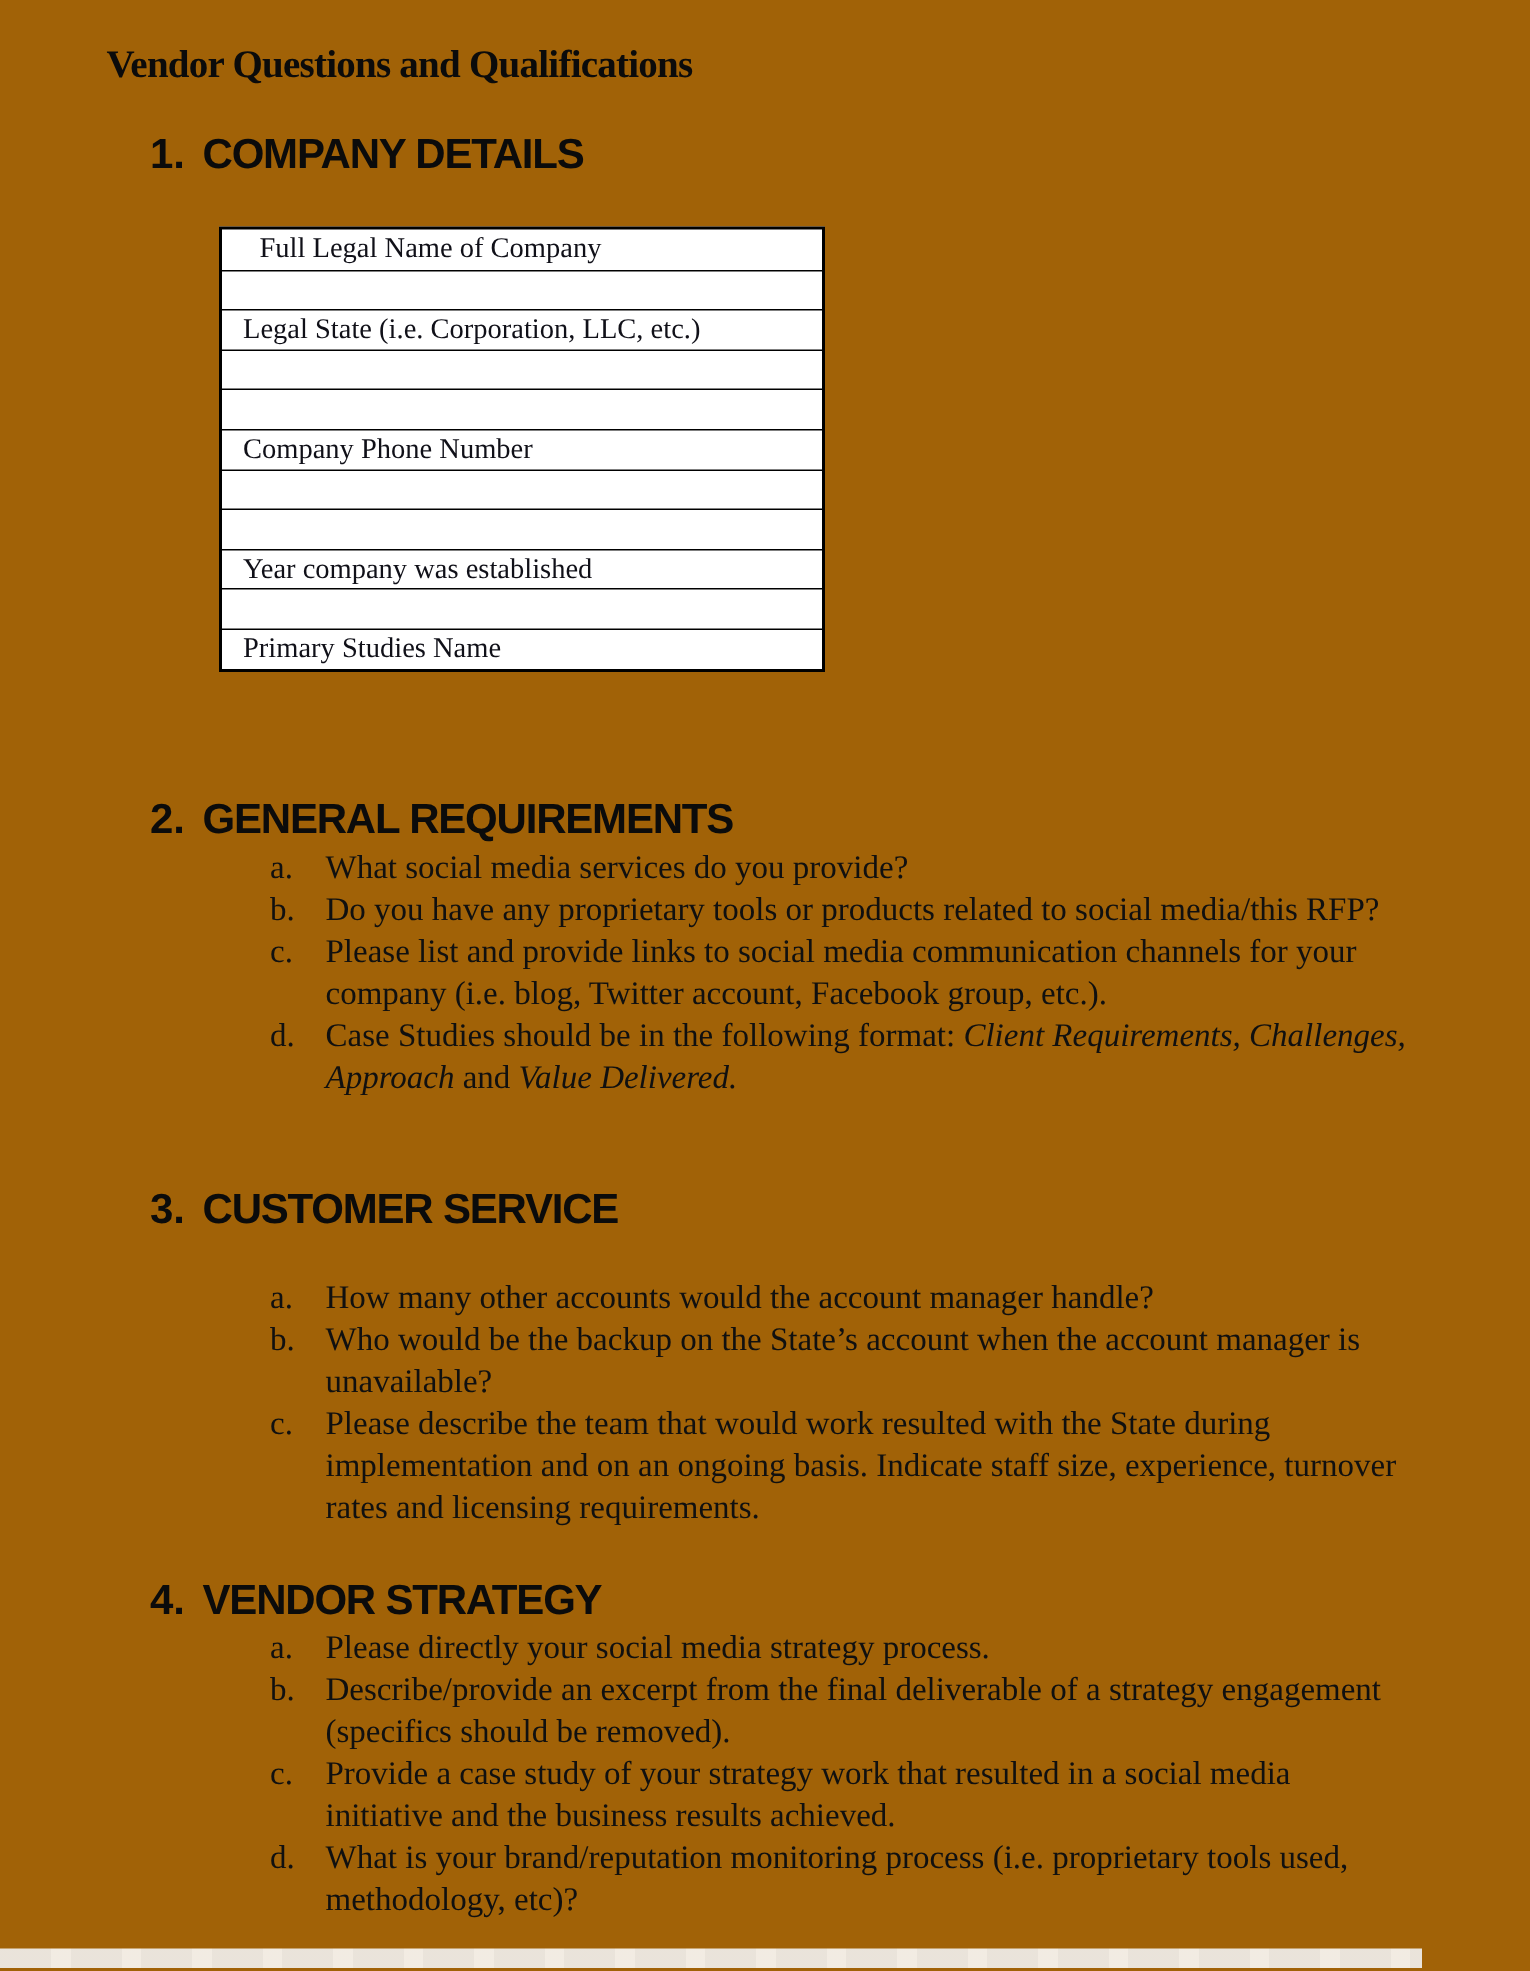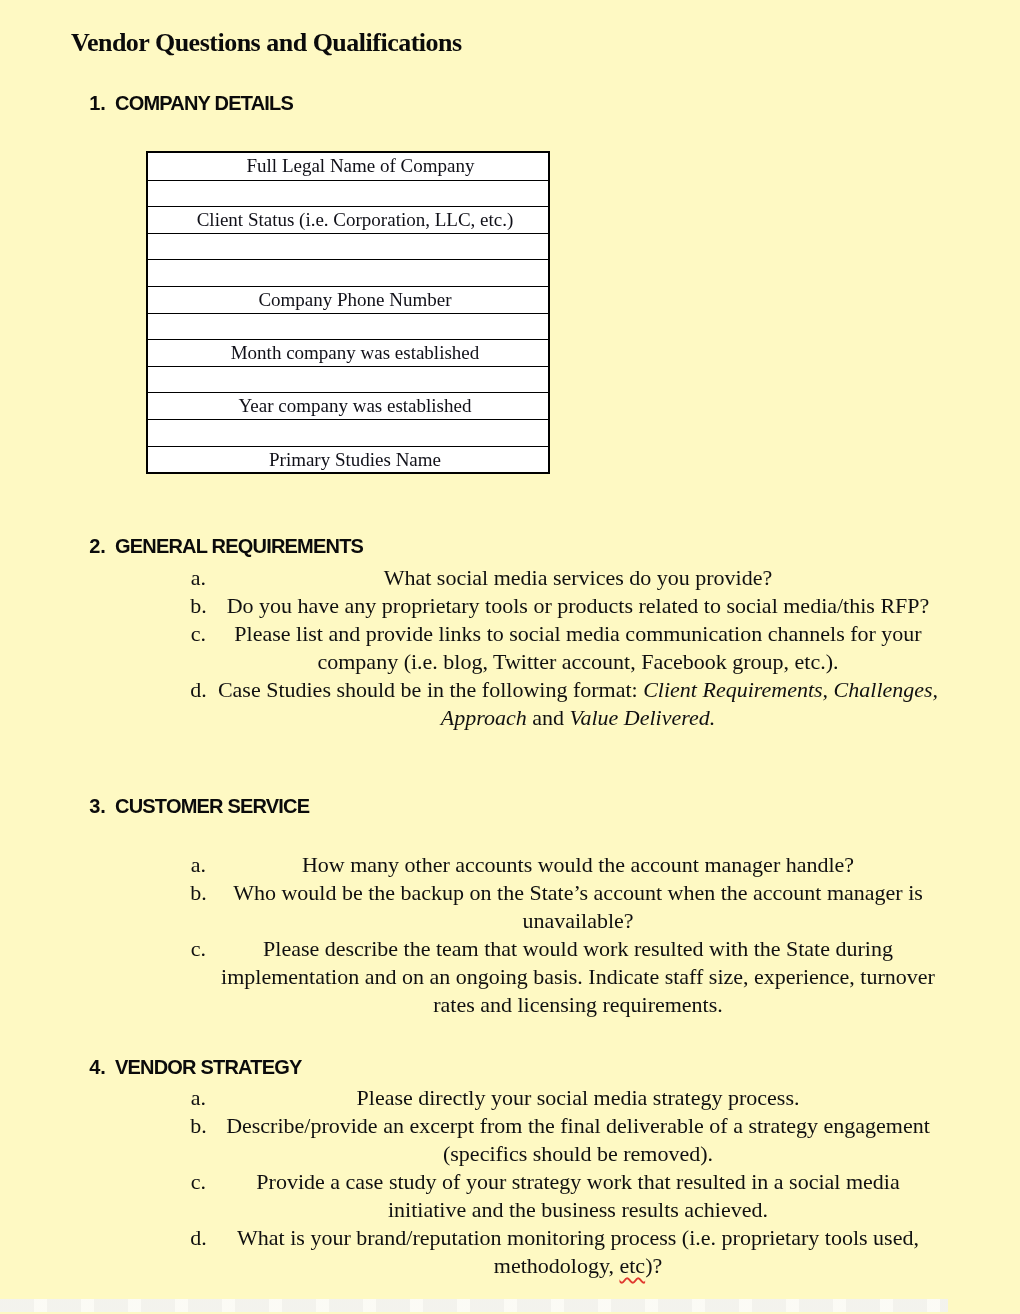--- a/index.html
+++ b/index.html
@@ -4,44 +4,43 @@
 <style>
   html, body {
     margin: 0;
     padding: 0;
     background: #ffffff;
   }
   .page {
     position: relative;
     width: 1020px;
     height: 1314px;
-    background: #fef9c3;
+    background: #a16207;
     overflow: hidden;
     color: #101010;
-    text-align: center;
   }
   .doc-title {
     position: absolute;
     top: 28px;
     left: 71px;
     margin: 0;
     font-family: "Liberation Serif", serif;
     font-weight: bold;
     font-size: 26px;
     line-height: 30px;
     letter-spacing: -0.5px;
     color: #0b0b0b;
     white-space: nowrap;
   }
   .section-heading {
     position: absolute;
-    left: 80px;
+    left: 100px;
     font-family: "Liberation Sans", sans-serif;
     font-weight: bold;
-    font-size: 20px;
+    font-size: 28px;
     line-height: 26px;
     letter-spacing: -0.8px;
     color: #0b0b0b;
     white-space: nowrap;
   }
   .sec-num {
     display: inline-block;
     width: 35px;
     letter-spacing: 0;
   }
@@ -83,21 +82,20 @@
     color: #101010;
   }
   .list-item .letter {
     flex: 0 0 37px;
   }
   .list-item .item-text {
     width: 722px;
   }
   .seg-italic { font-style: italic; }
   .seg-spellcheck {
-    text-decoration: underline;
     text-decoration-style: wavy;
     text-decoration-color: #e0392f;
     text-decoration-thickness: 1.5px;
     text-underline-offset: 4px;
   }
   .cutoff-band {
     position: absolute;
     top: 1299px;
     left: 0;
     width: 948px;
@@ -113,26 +111,25 @@
 <body>
 
 <div class="page">
   <h1 class="doc-title">Vendor Questions and Qualifications</h1>
 
   <div id="sections-root">
       <div class="section-heading" style="top: 90px;"><span class="sec-num">1.</span><span class="sec-title">COMPANY DETAILS</span></div>
       <div class="q-table" style="top: 151px;">
         <div class="t-row t-label">Full Legal Name of Company</div>
         <div class="t-row t-answer"></div>
-        <div class="t-row t-label">Client Status (i.e. Corporation, LLC, etc.)</div>
+        <div class="t-row t-label">Legal State (i.e. Corporation, LLC, etc.)</div>
         <div class="t-row t-answer"></div>
         <div class="t-row t-answer"></div>
         <div class="t-row t-label">Company Phone Number</div>
         <div class="t-row t-answer"></div>
-        <div class="t-row t-label">Month company was established</div>
         <div class="t-row t-answer"></div>
         <div class="t-row t-label">Year company was established</div>
         <div class="t-row t-answer"></div>
         <div class="t-row t-label">Primary Studies Name</div>
       </div>
       <div class="section-heading" style="top: 533px;"><span class="sec-num">2.</span><span class="sec-title">GENERAL REQUIREMENTS</span></div>
       <div class="item-list" style="top: 564px;">
         <div class="list-item">
           <span class="letter">a.</span>
           <span class="item-text"><span class="seg-plain">What social media services do you provide?</span></span>

